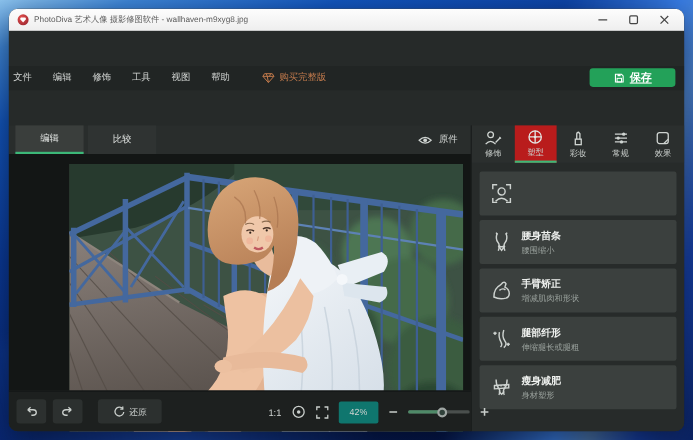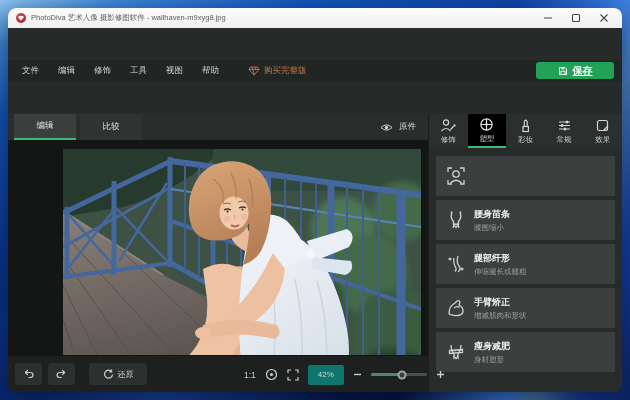--- a/index.html
+++ b/index.html
@@ -16,21 +16,21 @@
 
   
   .titlebar { height:20px; background:linear-gradient(#fdfdfd,#eeeeee); display:flex; align-items:center; padding:0 8px; flex:0 0 auto; }
   .app-logo { width:10px; height:10px; border-radius:50%; background:radial-gradient(circle at 35% 30%,#e5504e,#8f1f2b); margin-right:5px; flex:0 0 auto; display:flex; align-items:center; justify-content:center; }
   .app-logo svg { display:block; }
   .title-text { font-size:7.5px; color:#5c5c5c; white-space:nowrap; overflow:hidden; }
   .win-controls { margin-left:auto; display:flex; gap:16px; align-items:center; padding-right:4px; }
   .win-btn { width:12px; height:12px; display:flex; align-items:center; justify-content:center; cursor:default; }
 
   
-  .menubar { height:22px; background:#212524; display:flex; align-items:center; padding-left:14px; position:relative; flex:0 0 auto; }
+  .menubar { height:22px; background:#212524; display:flex; align-items:center; padding-left:4px; position:relative; flex:0 0 auto; }
   .menu-item { font-size:8.5px; color:#d2d5d3; margin-right:19px; }
   .buy-group { display:flex; align-items:center; gap:4px; margin-left:10px; }
   .buy-label { font-size:8.5px; color:#c27a4c; }
   .save-btn { position:absolute; right:8px; top:2px; height:17px; width:78px; background:#23a159; border-radius:3px;
     display:flex; align-items:center; justify-content:center; gap:5px; }
   .save-btn span { font-size:10px; color:#fff; font-weight:bold;text-decoration:underline; }
 
   
   .main-row { flex:1; display:flex; min-height:0; }
   .left-col { width:420px; display:flex; flex-direction:column; min-height:0; }
@@ -56,21 +56,21 @@
   .slider { position:relative; width:56px; height:10px; display:flex; align-items:center; }
   .slider-track { position:absolute; left:0; right:0; height:3px; border-radius:2px; background:#4a4f4d; }
   .slider-fill { position:absolute; left:0; width:55%; height:3px; border-radius:2px; background:#4f8a68; }
   .slider-handle { position:absolute; left:55%; top:50%; transform:translate(-50%,-50%); width:9px; height:9px; border-radius:50%; background:#30413a; border:2px solid #9fa6a3; }
 
   
   .sidebar { width:194px; background:#272b2a; border-left:1px solid #1a1d1c; display:flex; flex-direction:column; }
   .side-tabs { height:34px; display:flex; background:#2b2f2e; flex:0 0 auto; }
   .side-tab { flex:1; display:flex; flex-direction:column; align-items:center; justify-content:center; gap:2px; }
   .side-tab span { font-size:7.5px; color:#c9cecb; }
-  .side-tab.active { background:#000000; border-bottom:2px solid #3cb878; }
+  .side-tab.active { background:#b91c1c; border-bottom:2px solid #3cb878; }
   .tools { padding:8px 7px 0 7px; }
   .tool-card { height:40px; background:#3b403e; border-radius:2px; margin-bottom:4px; display:flex; align-items:center; padding:0 6px; }
   .card-icon { width:28px; display:flex; align-items:center; justify-content:center; flex:0 0 auto; }
   .card-text { display:flex; flex-direction:column; margin-left:4px; }
   .card-title { font-size:9px; font-weight:bold; color:#eef0ee; }
   .card-sub { font-size:7.5px; color:#99a09c; margin-top:2px; }
 
   svg { display:block; }
 </style>
 </head>
@@ -378,42 +378,42 @@
             </div>
             <div class="card-text">
               <span class="card-title">腰身苗条</span>
               <span class="card-sub">腰围缩小</span>
             </div>
           </div>
 
           <div class="tool-card">
             <div class="card-icon">
               <svg width="20" height="20" viewBox="0 0 20 20" fill="none" stroke="#cdd2cf" stroke-width="1.3">
+                <path d="M3,16 Q3,8 9,5 L11,3 Q13,2 14,4 L13,7 Q17,9 17,13 Q17,16 14,17 Q8,18.5 3,16 Z"></path>
+                <path d="M8,10 Q11,7.5 13.5,9.5"></path>
+              </svg>
+            </div>
+            <div class="card-text">
+              <span class="card-title">手臂矫正</span>
+              <span class="card-sub">增减肌肉和形状</span>
+            </div>
+          </div>
+
+          <div class="tool-card">
+            <div class="card-icon">
+              <svg width="20" height="20" viewBox="0 0 20 20" fill="none" stroke="#cdd2cf" stroke-width="1.3">
                 <path d="M12,2 Q10,8 13,12 Q15.5,15 12,18"></path>
                 <path d="M8,4 Q7,9 9.5,13 Q11,15.5 9,17.5"></path>
                 <path d="M4,3.5 V6.5 M2.5,5 H5.5"></path>
                 <path d="M16,13.5 V16.5 M14.5,15 H17.5"></path>
               </svg>
             </div>
             <div class="card-text">
               <span class="card-title">腿部纤形</span>
               <span class="card-sub">伸缩腿长或腿粗</span>
-            </div>
-          </div>
-
-          <div class="tool-card">
-            <div class="card-icon">
-              <svg width="20" height="20" viewBox="0 0 20 20" fill="none" stroke="#cdd2cf" stroke-width="1.3">
-                <path d="M3,16 Q3,8 9,5 L11,3 Q13,2 14,4 L13,7 Q17,9 17,13 Q17,16 14,17 Q8,18.5 3,16 Z"></path>
-                <path d="M8,10 Q11,7.5 13.5,9.5"></path>
-              </svg>
-            </div>
-            <div class="card-text">
-              <span class="card-title">手臂矫正</span>
-              <span class="card-sub">增减肌肉和形状</span>
             </div>
           </div>
 
           <div class="tool-card">
             <div class="card-icon">
               <svg width="20" height="20" viewBox="0 0 20 20" fill="none" stroke="#cdd2cf" stroke-width="1.3">
                 <path d="M5,3 Q5,8 7,10.5 Q9.5,13.5 7.5,17"></path>
                 <path d="M15,3 Q15,8 13,10.5 Q10.5,13.5 12.5,17"></path>
                 <path d="M3.5,8.5 L16.5,7.5 L16.5,10.5 L3.5,11.5 Z"></path>
                 <path d="M6.5,8.3 V9.5 M9.5,8.1 V9.3 M12.5,7.9 V9.1"></path>

